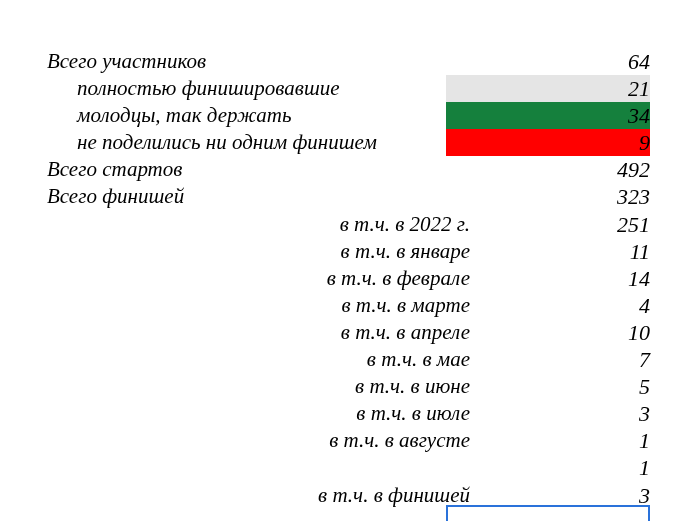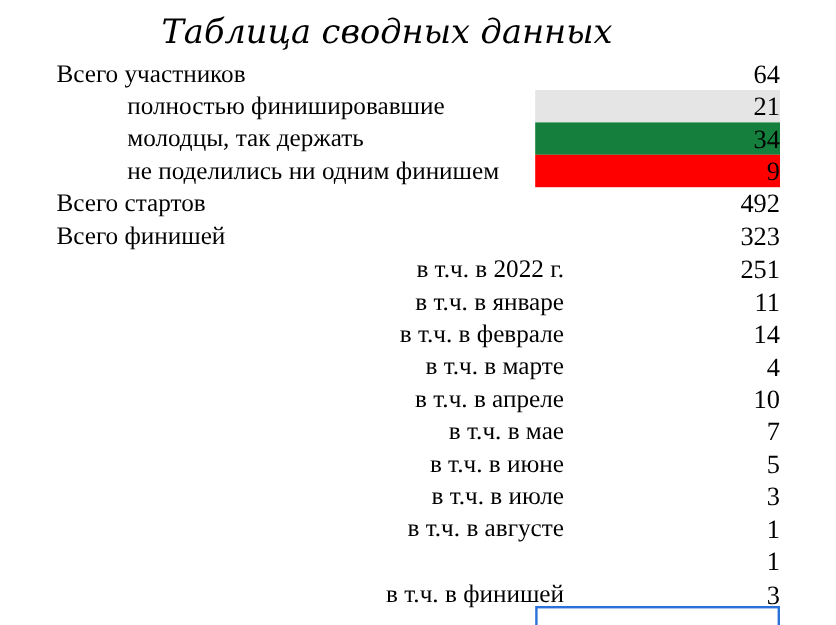--- a/index.html
+++ b/index.html
@@ -26,36 +26,37 @@
     font-style: italic;
     font-size: 28px;
     line-height: 36px;
     white-space: nowrap;
   }
   .rows {
     position: absolute;
     top: 48px;
     left: 0;
     width: 650px;
+    font-style: italic;
   }
   .row {
     position: relative;
     height: 27.1px;
     width: 697px;
   }
   .label {
     position: absolute;
     top: 0;
     height: 27.1px;
     line-height: 27.1px;
     font-size: 21px;
     white-space: nowrap;
   }
   .label.plain  { left: 47px; }
-  .label.indent { left: 77px; margin-left: 29px; }
+  .label.indent { left: 77px; }
   .label.right  { right: 227px; }
   .value {
     position: absolute;
     top: 0;
     left: 446px;
     width: 204px;
     height: 27.1px;
     line-height: 27.1px;
     font-size: 22px;
     text-align: right;
@@ -68,21 +69,20 @@
     height: 42px;
     box-sizing: border-box;
     border: 2px solid #2a72da;
     background: #ffffff;
   }
 </style>
 </head>
 <body>
 
 <div class="page">
-  <div class="title">Таблица сводных данных</div>
 
   <div class="rows" id="rows">
       <div class="row">
         <span class="label plain">Всего участников</span>
         <span class="value">64</span>
       </div>
       <div class="row">
         <span class="label indent">полностью финишировавшие</span>
         <span class="value" style="background-color: #e5e5e5;">21</span>
       </div>

